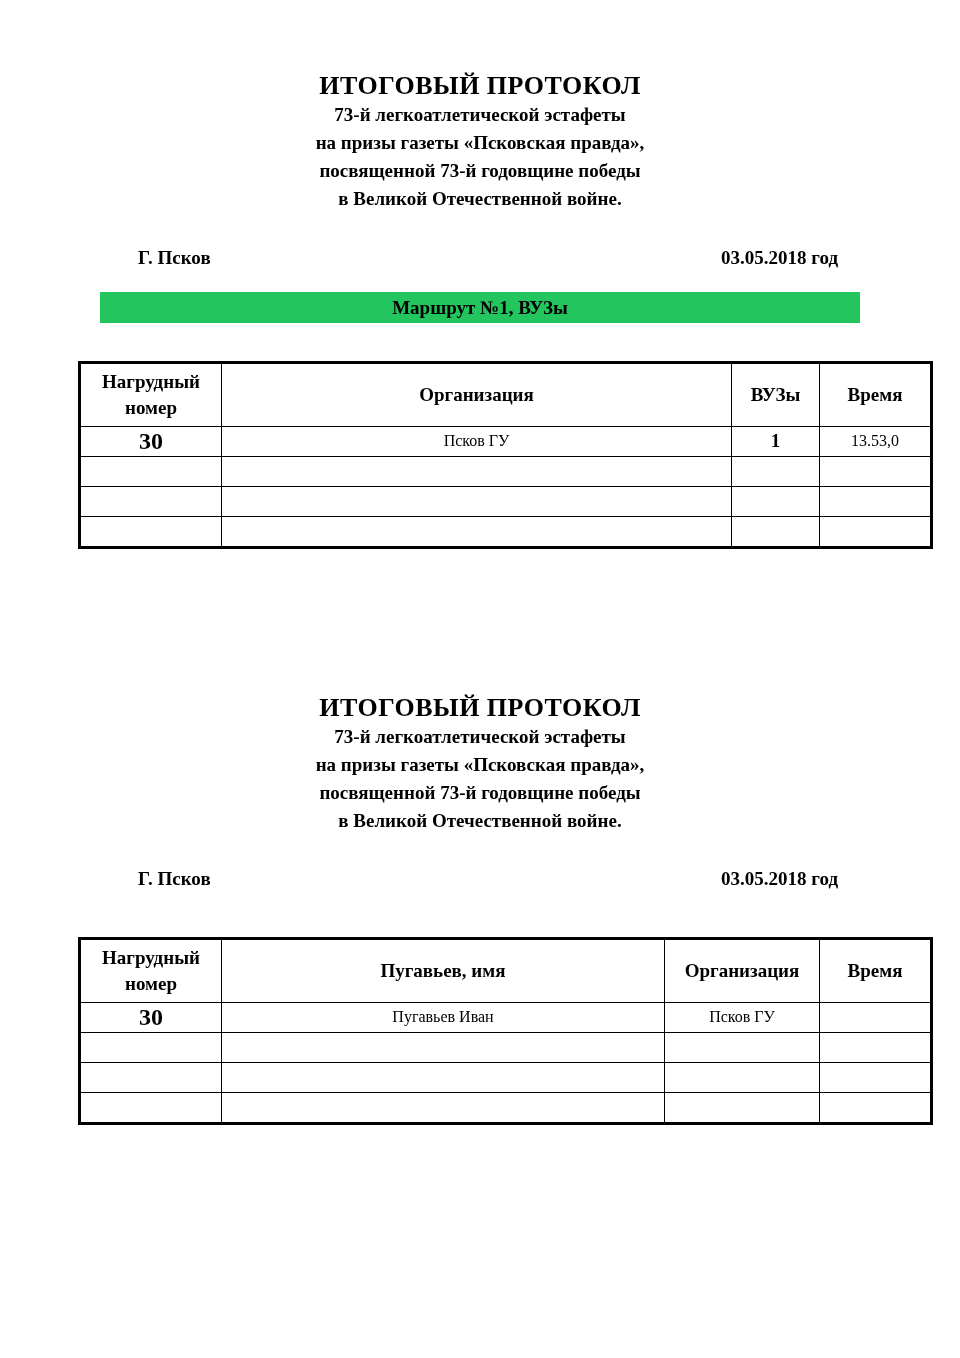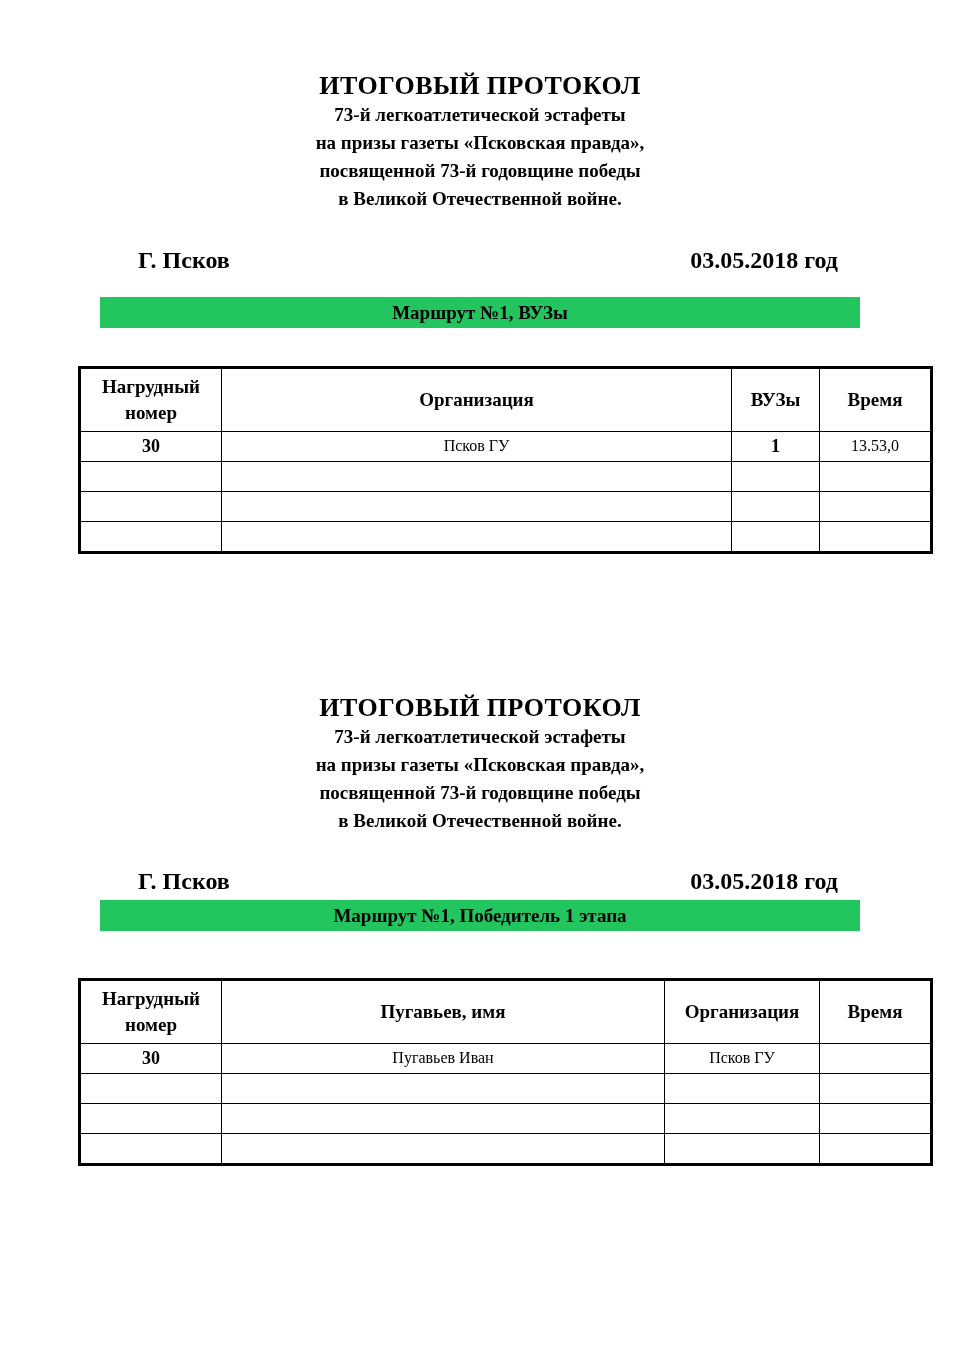--- a/index.html
+++ b/index.html
@@ -51,21 +51,21 @@
   }
   .subtitle-line { display: block; }
 
   
   .meta-row {
     margin-top: 34px;
     padding: 0 122px 0 138px;
     display: flex;
     justify-content: space-between;
     align-items: baseline;
-    font-size: 24px;
+    font-size: 19px;
     font-weight: bold;
   }
   #section-2 .meta-row { margin-top: 33px; }
 
   
   .banner-wrap {
     margin: 0 auto;
     width: 760px;
     margin-top: 23px;
   }
@@ -107,21 +107,21 @@
     height: 62px;
     line-height: 26px;
   }
   table.protocol td {
     font-size: 16px;
     font-weight: normal;
     height: 29px;
   }
   table.protocol td.bibnum {
     font-weight: bold;
-    font-size: 18px;
+    font-size: 24px;
   }
   table.protocol td.place {
     font-weight: bold;
     font-size: 19px;
   }
   td.empty { height: 29px; }
 
   
   #table-1 col.c1 { width: 142px; }
   #table-1 col.c2 { width: 510px; }
@@ -214,23 +214,20 @@
       <span class="subtitle-line">на призы газеты «Псковская правда»,</span>
       <span class="subtitle-line">посвященной 73-й годовщине победы</span>
       <span class="subtitle-line">в Великой Отечественной войне.</span>
     </div>
 
     <div class="meta-row">
       <span>Г. Псков</span>
       <span>03.05.2018 год</span>
     </div>
 
-    <div class="banner-wrap">
-      <div class="banner">Маршрут №1, Победитель 1 этапа</div>
-    </div>
 
     <div class="table-wrap">
       <table class="protocol" id="table-2">
         <colgroup>
           <col class="c1">
             <col class="c2">
             <col class="c3">
             <col class="c4">
         </colgroup>
         <thead>

